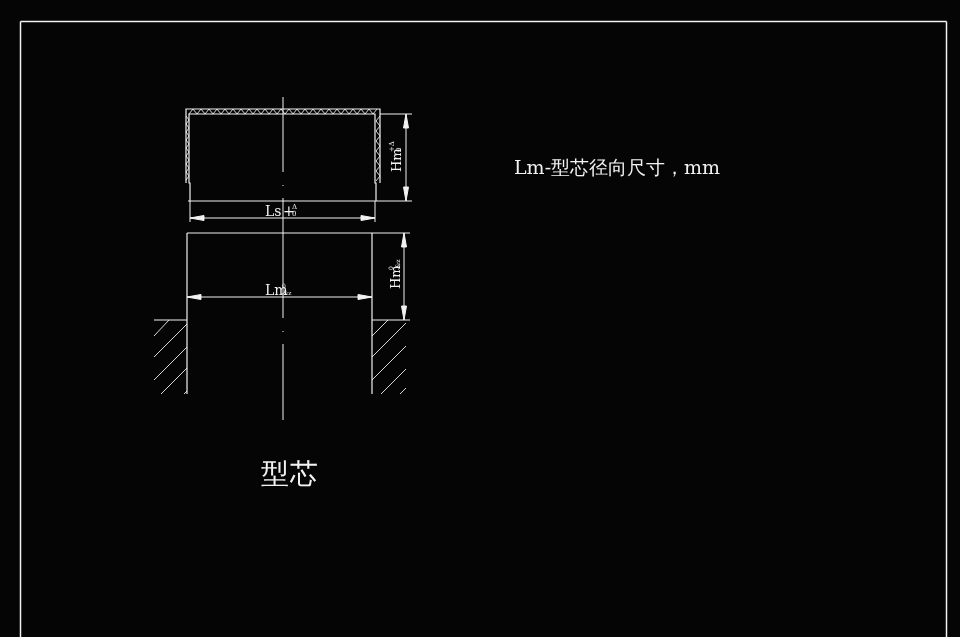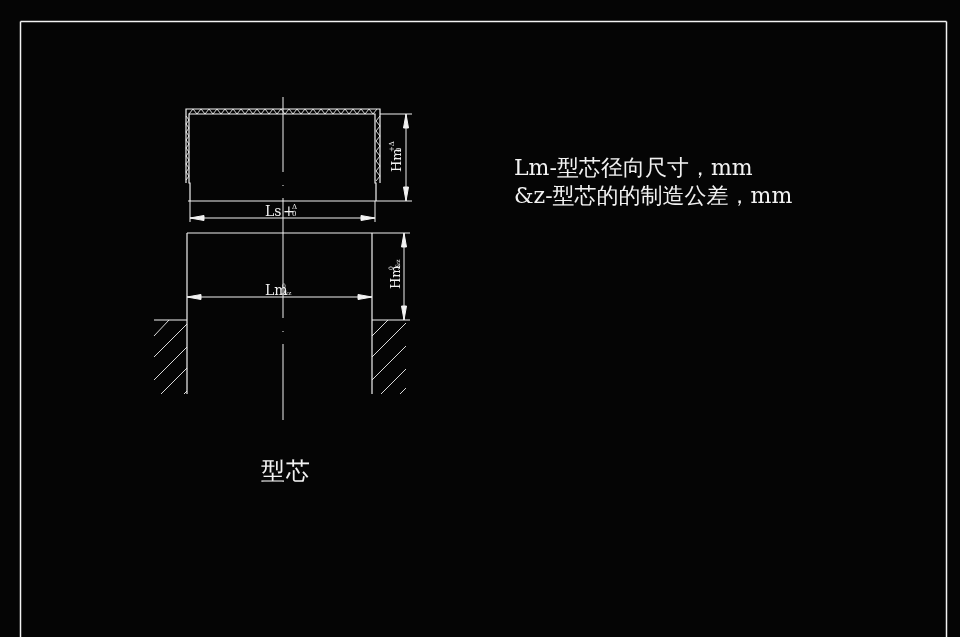--- a/index.html
+++ b/index.html
@@ -22,36 +22,36 @@
       top: 0;
       width: 960px;
       height: 637px;
     }
     .legend {
       position: absolute;
       left: 514px;
       top: 154px;
       color: #f2f2f2;
       font-family: "DejaVu Serif", "Liberation Serif", serif;
-      font-size: 22px;
+      font-size: 19px;
       line-height: 27.5px;
       letter-spacing: 0px;
       white-space: nowrap;
     }
     .legend-line {
       display: block;
       height: 27.5px;
     }
     .caption {
       position: absolute;
       left: 261px;
       top: 455px;
       color: #f2f2f2;
       font-family: "DejaVu Serif", "Liberation Serif", serif;
-      font-size: 24px;
+      font-size: 28px;
       letter-spacing: 1px;
     }
     .dim-text {
       font-family: "DejaVu Serif", "Liberation Serif", serif;
       fill: #f2f2f2;
     }
   </style>
 </head>
 <body>
 
@@ -156,16 +156,15 @@
       <line x1="283" y1="198" x2="283" y2="318"></line>
       <line x1="283" y1="331" x2="283" y2="332"></line>
       <line x1="283" y1="344" x2="283" y2="420"></line>
     </g>
   </svg>
 
   <div class="caption">型芯</div>
 
   <div class="legend">
     <span class="legend-line">Lm-型芯径向尺寸，mm</span>
-    <span class="legend-line">&amp;z-型芯的的制造公差，mm</span>
   </div>
 
 </div>
 
 </body></html>

